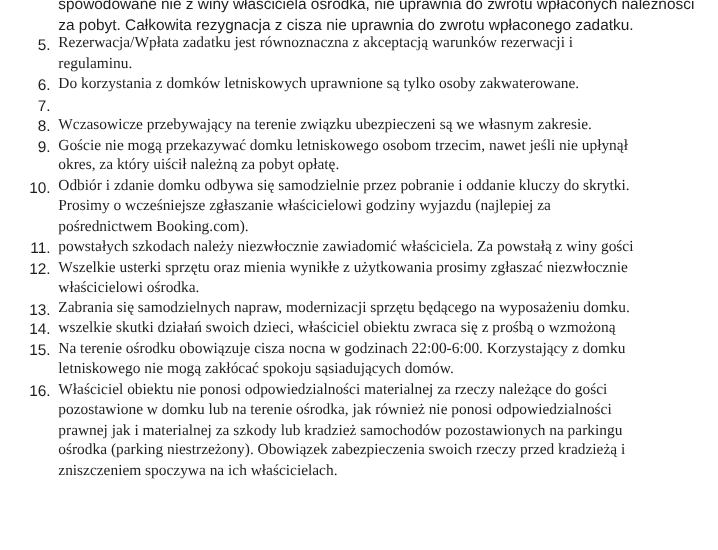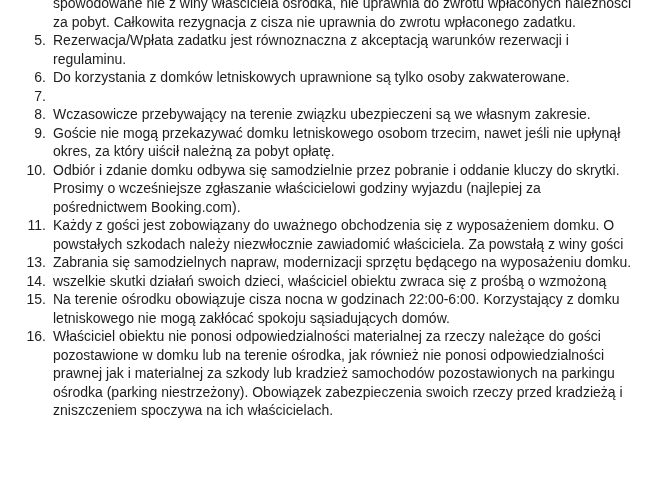--- a/index.html
+++ b/index.html
@@ -16,21 +16,21 @@
     margin-top:-6px;
     -webkit-font-smoothing:antialiased;
   }
   .line{white-space:nowrap;}
   .cont .line{padding-left:53px;}
   .item{display:flex;align-items:flex-start;}
   .num{
     flex:0 0 46px;
     text-align:right;
   }
-  .txt{padding-left:7px;}
+  .txt{padding-left:7px;font-family:Liberation Serif, serif;}
 </style>
 </head>
 <body>
 
 <div class="doc">
   <div class="cont" id="continuation">
       <div class="line">spowodowane nie z winy właściciela ośrodka, nie uprawnia do zwrotu wpłaconych należności</div>
       <div class="line">za pobyt. Całkowita rezygnacja z cisza nie uprawnia do zwrotu wpłaconego zadatku.</div>
     </div>
   <div id="items-root">
@@ -67,22 +67,28 @@
         <span class="num">10.</span>
         <div class="txt">
           <div class="line">Odbiór i zdanie domku odbywa się samodzielnie przez pobranie i oddanie kluczy do skrytki.</div>
           <div class="line">Prosimy o wcześniejsze zgłaszanie właścicielowi godziny wyjazdu (najlepiej za</div>
           <div class="line">pośrednictwem Booking.com).</div>
         </div>
       </div>
       <div class="item">
         <span class="num">11.</span>
         <div class="txt">
-          <div class="line">Każdy z gości jest zobowiązany do uważnego obchodzenia się z wyposażeniem domku. O</div>
           <div class="line">powstałych szkodach należy niezwłocznie zawiadomić właściciela. Za powstałą z winy gości</div>
+        </div>
+      </div>
+      <div class="item">
+        <span class="num">12.</span>
+        <div class="txt">
+          <div class="line">Wszelkie usterki sprzętu oraz mienia wynikłe z użytkowania prosimy zgłaszać niezwłocznie</div>
+          <div class="line">właścicielowi ośrodka.</div>
         </div>
       </div>
       <div class="item">
         <span class="num">13.</span>
         <div class="txt">
           <div class="line">Zabrania się samodzielnych napraw, modernizacji sprzętu będącego na wyposażeniu domku.</div>
         </div>
       </div>
       <div class="item">
         <span class="num">14.</span>

